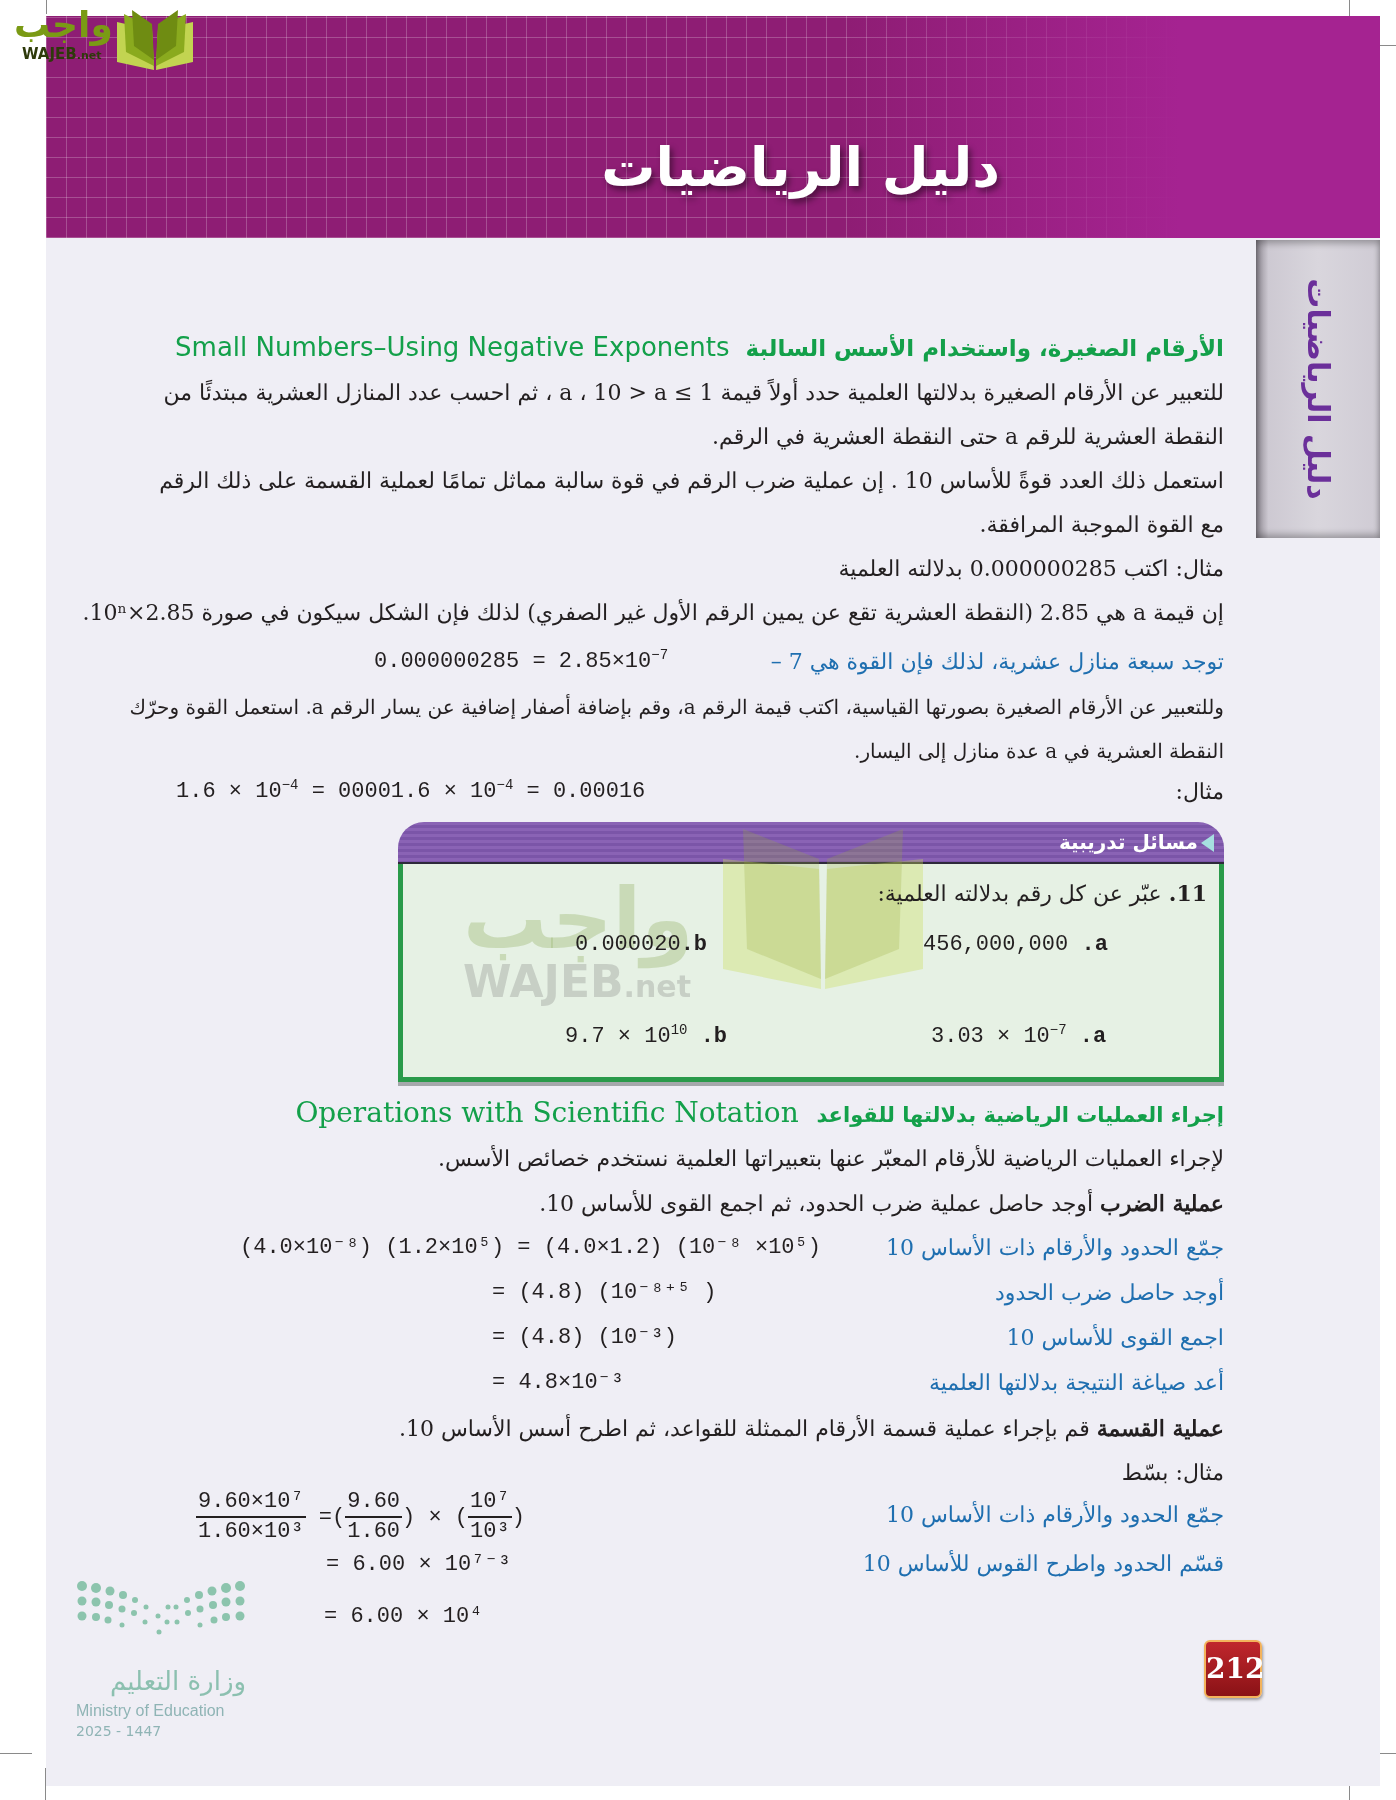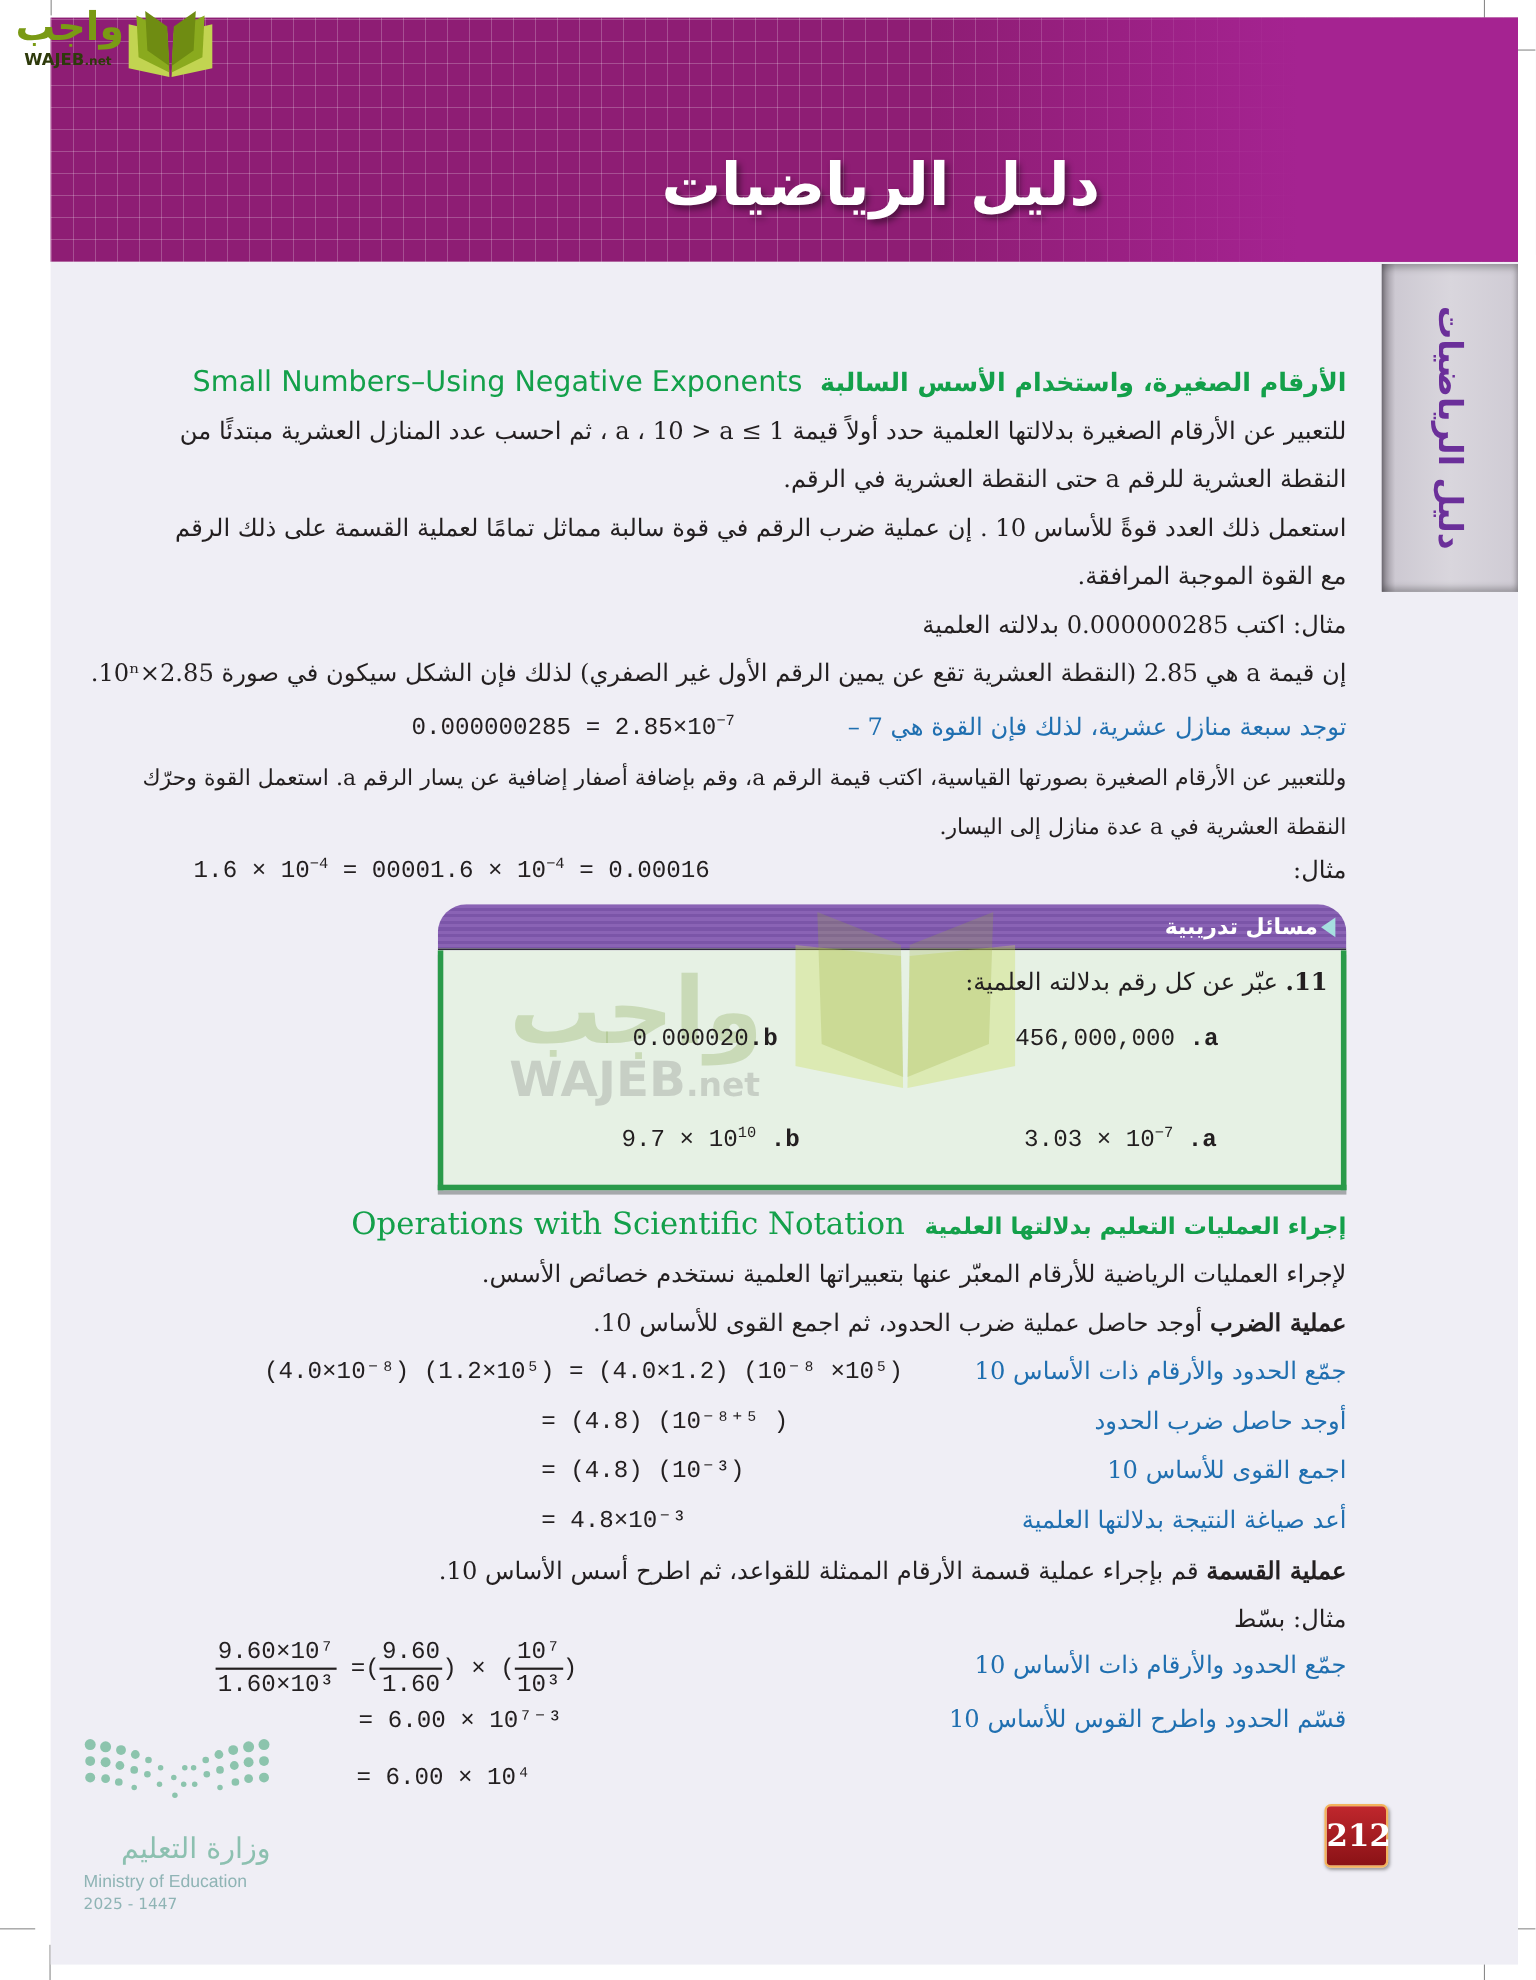--- a/index.html
+++ b/index.html
@@ -186,21 +186,21 @@
     <div class="line math" style="left:528px;top:158px;">
       <span>3.03 × 10</span><sup>−7</sup> <span class="bold">.a</span>
     </div>
     <div class="line math" style="left:162px;top:158px;">
       <span>9.7 × 10</span><sup>10</sup> <span class="bold">.b</span>
     </div>
   </div>
 </div>
 
 <div class="line rtl green-head2" style="right:172px;top:1098px;">
-  <span class="ar">إجراء العمليات التعليم بدلالتها العلمية</span>&nbsp;&nbsp;<span>Operations with Scientific Notation</span>
+  <span class="ar">إجراء العمليات الرياضية بدلالتها للقواعد</span>&nbsp;&nbsp;<span>Operations with Scientific Notation</span>
 </div>
 <div class="line rtl" style="right:172px;top:1144px;">لإجراء العمليات الرياضية للأرقام المعبّر عنها بتعبيراتها العلمية نستخدم خصائص الأسس.</div>
 <div class="line rtl" style="right:172px;top:1188px;">
   <span class="bold">عملية الضرب</span><span> أوجد حاصل عملية ضرب الحدود، ثم اجمع القوى للأساس 10.</span>
 </div>
 
 <div class="line rtl blue" style="right:172px;top:1233px;">جمّع الحدود والأرقام ذات الأساس 10</div>
 <div class="line math" style="left:240px;top:1233px;">(4.0×10⁻⁸) (1.2×10⁵) = (4.0×1.2) (10⁻⁸ ×10⁵)</div>
 <div class="line rtl blue" style="right:172px;top:1278px;">أوجد حاصل ضرب الحدود</div>
 <div class="line math" style="left:492px;top:1278px;">= (4.8) (10⁻⁸⁺⁵ )</div>

